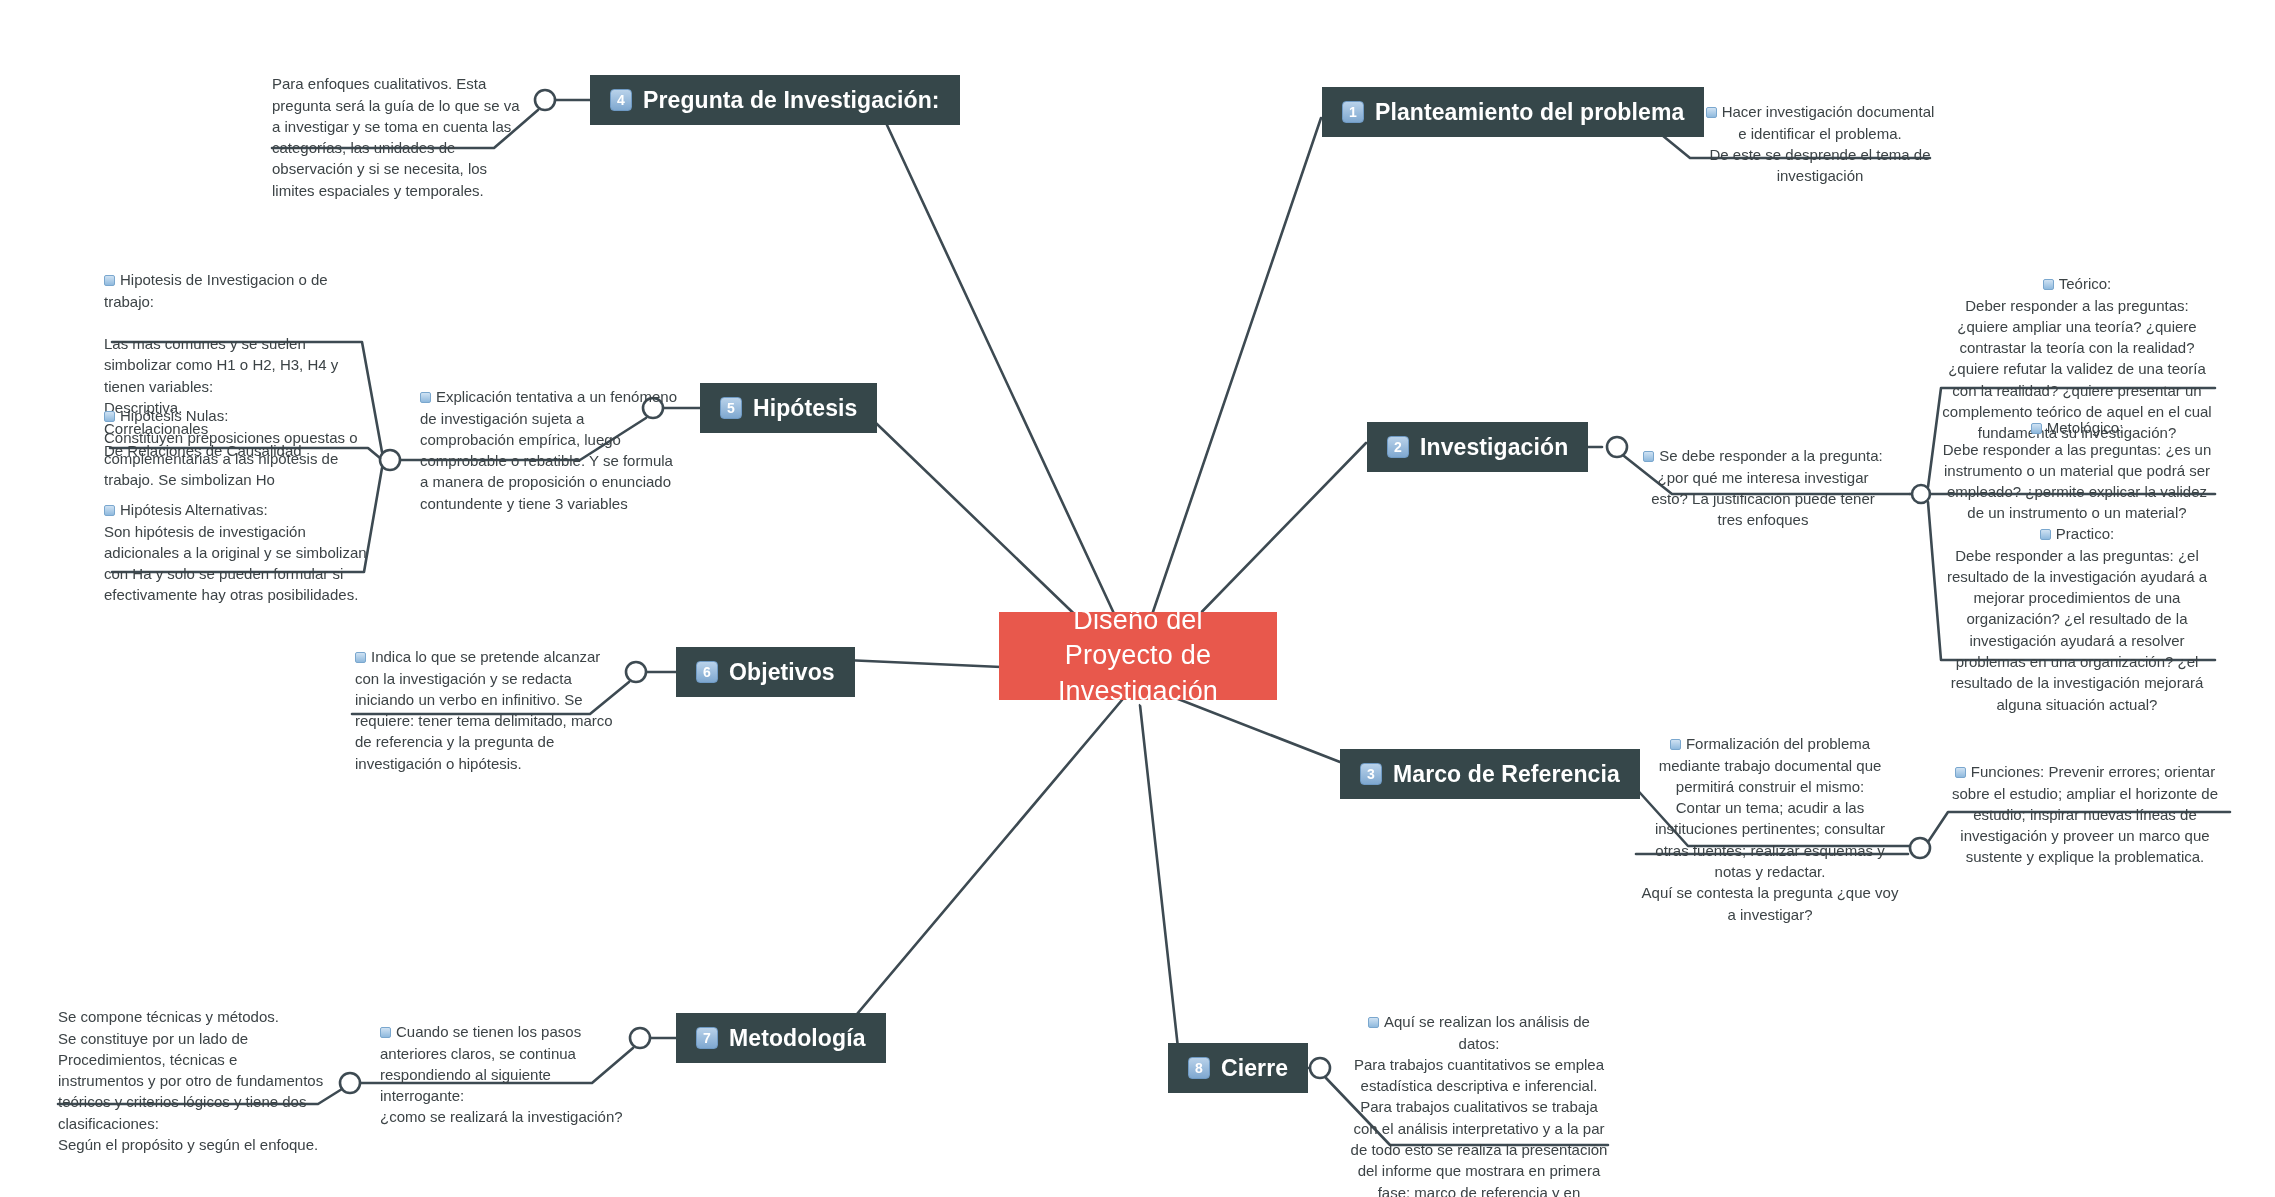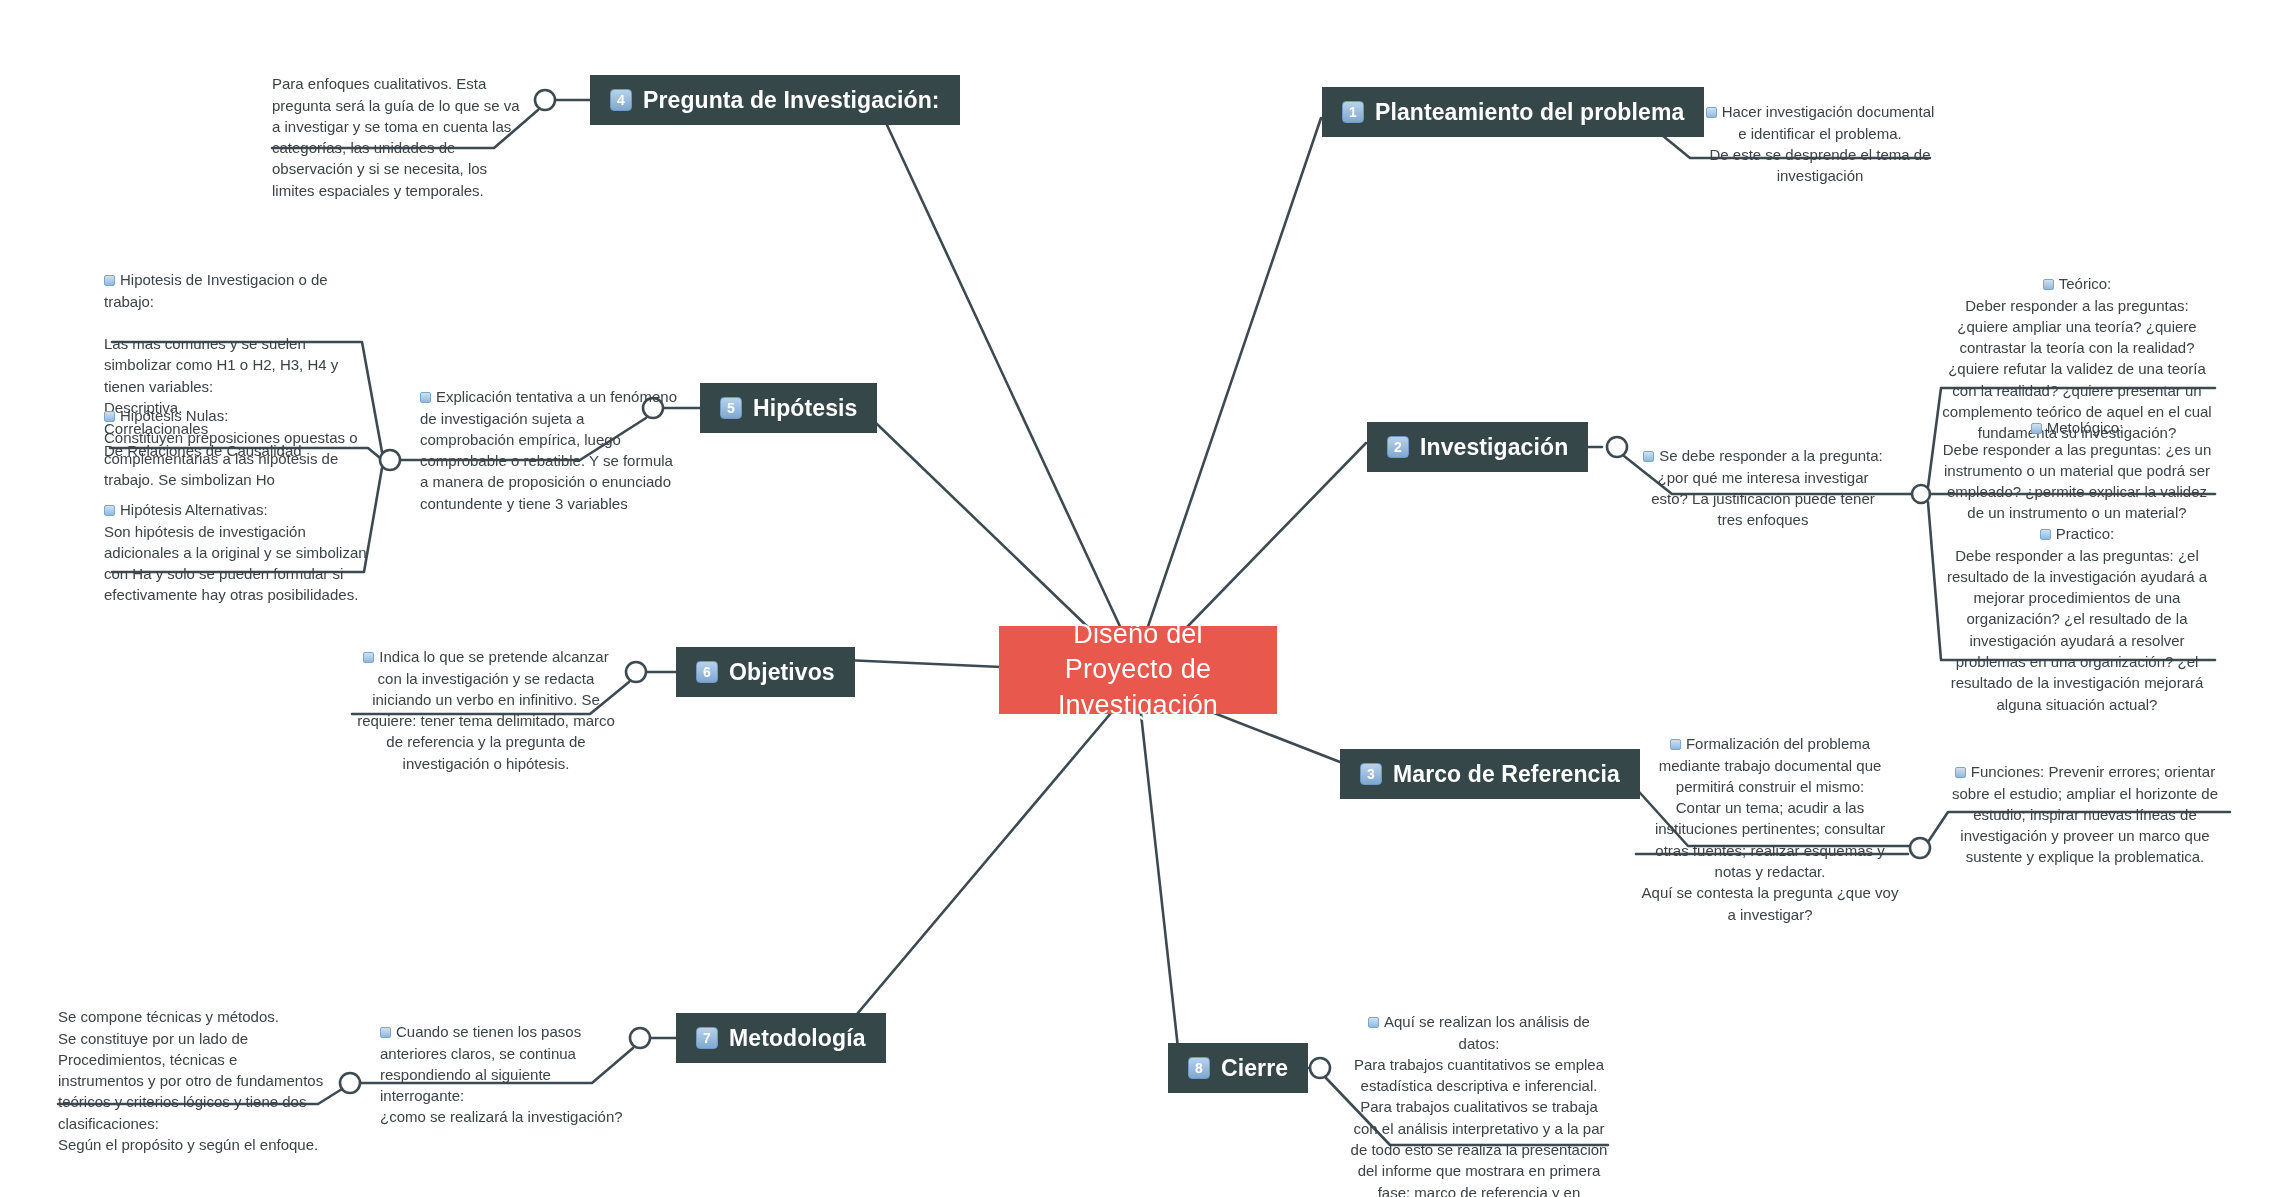--- a/index.html
+++ b/index.html
@@ -18,21 +18,20 @@
     position:absolute;
     background:#e8584c;
     color:#ffffff;
     display:flex;align-items:center;justify-content:center;
     text-align:center;
     font-size:27px;
     line-height:1.32;
     letter-spacing:.2px;
     box-sizing:border-box;
     padding:12px 18px;
-    margin-top:14px;
   }
 
   
   .branch{
     position:absolute;
     background:#36474a;
     color:#ffffff;
     display:flex;align-items:center;
     box-sizing:border-box;
     padding:0 20px;
@@ -253,21 +252,21 @@
   <div class="leaf left" style="left:104px;top:384px;width:270px;">
     <span class="sq"></span><span class="body">Hipótesis Nulas:
 Constituyen preposiciones opuestas o complementarias a las hipótesis de trabajo. Se simbolizan Ho</span>
   </div>
 
   <div class="leaf left" style="left:104px;top:478px;width:272px;">
     <span class="sq"></span><span class="body">Hipótesis Alternativas:
 Son hipótesis de investigación adicionales a la original y se simbolizan con Ha y solo se pueden formular si efectivamente hay otras posibilidades.</span>
   </div>
 
-  <div class="leaf left" style="left:355px;top:625px;width:262px;text-align:center;">
+  <div class="leaf left" style="left:355px;top:625px;width:262px;">
     <span class="sq"></span><span class="body">Indica lo que se pretende alcanzar con la investigación y se redacta iniciando un verbo en infinitivo. Se requiere: tener tema delimitado, marco de referencia y la pregunta de investigación o hipótesis.</span>
   </div>
 
   <div class="leaf left" style="left:380px;top:1000px;width:248px;">
     <span class="sq"></span><span class="body">Cuando se tienen los pasos anteriores claros, se continua respondiendo al siguiente interrogante:
 ¿como se realizará la investigación?</span>
   </div>
 
   <div class="leaf left" style="left:58px;top:985px;width:268px;">
     <span class="body">Se compone técnicas y métodos.

